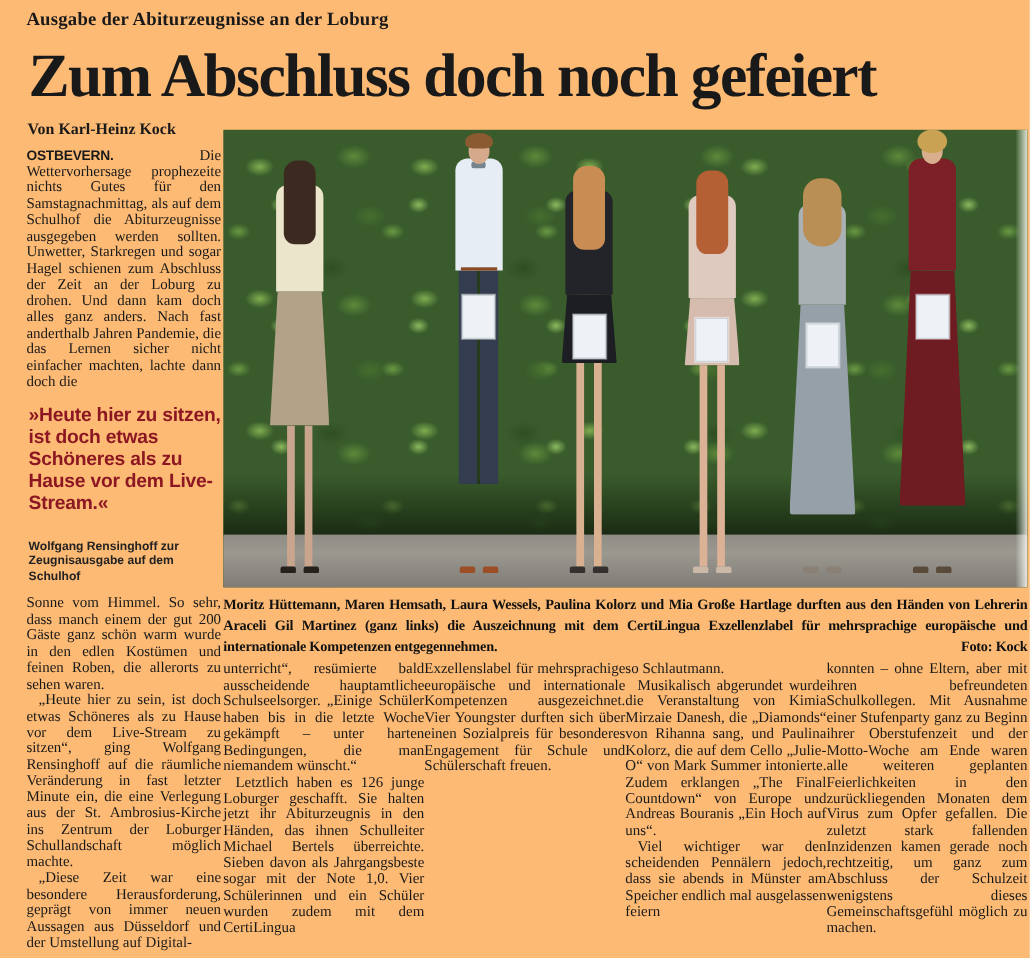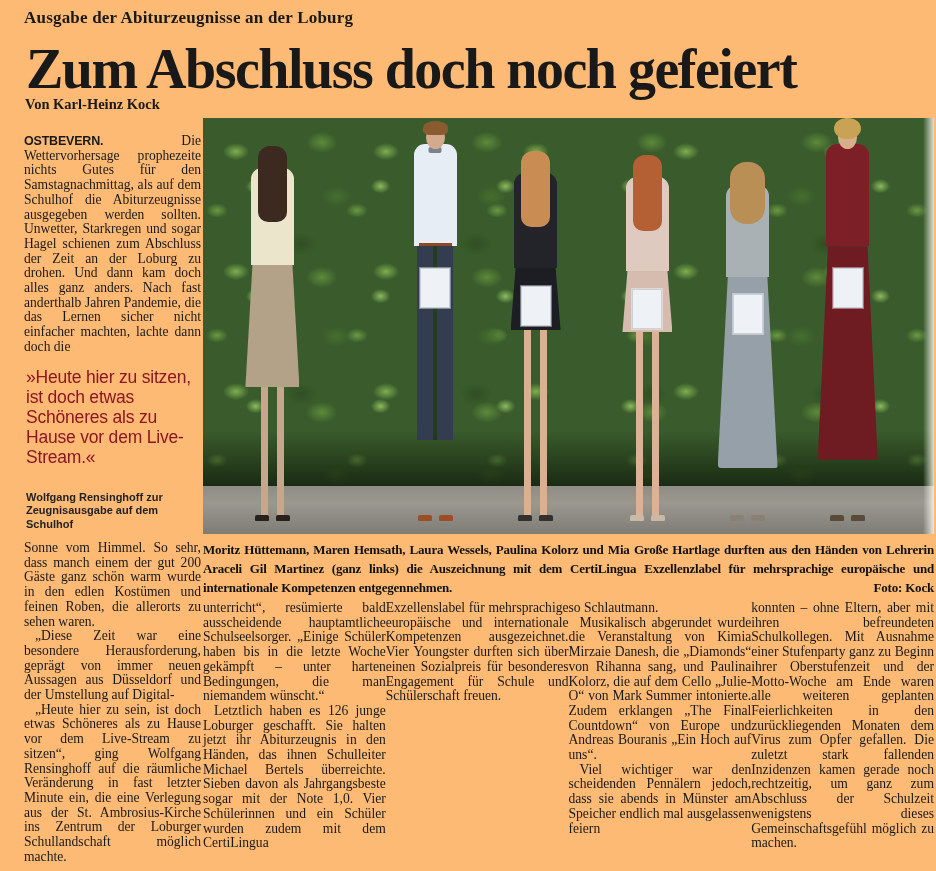--- a/index.html
+++ b/index.html
@@ -2,33 +2,33 @@
 <html lang="de"><head>
 <meta charset="utf-8">
 <style>
   html,body{margin:0;padding:0;background:#e8e8e4;}
   .page{position:relative;width:910px;height:871px;background:#fdba74;overflow:hidden;
         font-family:"Liberation Serif",serif;color:#191919;margin:0 auto;padding-left:40px;}
 
   
   .kicker{position:absolute;left:24px;top:8px;font-size:17px;font-weight:700;letter-spacing:.2px;}
   .headline{position:absolute;left:21px;top:32px;font-size:56px;font-weight:700;letter-spacing:-1.5px;white-space:nowrap;}
-  .byline{position:absolute;left:25px;top:96px;font-size:14.5px;font-weight:700;text-align:center;}
+  .byline{position:absolute;left:25px;top:110px;font-size:14.5px;font-weight:700;text-align:center;}
 
   
   .bodytext{font-size:13.6px;line-height:14.7px;text-align:justify;hyphens:auto;-webkit-hyphens:auto;}
   .bodytext p{margin:0;}
   .bodytext p.indent{text-indent:11px;}
   .lead-loc{font-family:"Liberation Sans",sans-serif;font-weight:700;font-size:12.5px;letter-spacing:-.2px;}
 
   .leftcol{position:absolute;left:24px;top:134px;width:177px;}
 
   
   .pullquote{margin:12px 0 10px 2px;font-family:"Liberation Sans",sans-serif;}
-  .pq-text{font-size:17.5px;line-height:20px;font-weight:400;color:#8c1722;letter-spacing:-.2px;text-align:left;}
+  .pq-text{font-size:17.5px;line-height:20px;font-weight:700;color:#8c1722;letter-spacing:-.2px;text-align:left;}
   .pq-attr{margin-top:24px;font-size:11px;line-height:13.5px;font-weight:700;color:#222;text-align:left;}
   .after-quote{margin-top:12px;}
 
   
   .photo{position:absolute;left:203px;top:118px;width:731px;height:416px;overflow:hidden;
          background-color:#3a5c2c;
          background-image:
            radial-gradient(20px 13px at 22% 28%,#7fae4f 0%,rgba(127,174,79,0) 65%),
            radial-gradient(24px 16px at 72% 18%,#5d8a3a 0%,rgba(93,138,58,0) 65%),
            radial-gradient(16px 12px at 42% 62%,#8cbb5e 0%,rgba(140,187,94,0) 60%),
@@ -90,22 +90,22 @@
 
   <div class="leftcol bodytext">
     <p><span class="lead-loc">OSTBEVERN.</span><span> Die Wettervorhersage prophezeite nichts Gutes für den Samstagnachmittag, als auf dem Schulhof die Abiturzeugnisse ausgegeben werden sollten. Unwetter, Starkregen und sogar Hagel schienen zum Abschluss der Zeit an der Loburg zu drohen. Und dann kam doch alles ganz anders. Nach fast anderthalb Jahren Pandemie, die das Lernen sicher nicht einfacher machten, lachte dann doch die</span></p>
 
     <div class="pullquote">
       <div class="pq-text" style="color: rgb(140, 23, 34);">»Heute hier zu sitzen, ist doch etwas Schöneres als zu Hause vor dem Live-Stream.«</div>
       <div class="pq-attr">Wolfgang Rensinghoff zur Zeugnisausgabe auf dem Schulhof</div>
     </div>
 
     <p class="after-quote">Sonne vom Himmel. So sehr, dass manch einem der gut 200 Gäste ganz schön warm wurde in den edlen Kostümen und feinen Roben, die allerorts zu sehen waren.</p>
+    <p class="indent">„Heute hier zu sein, ist doch etwas Schöneres als zu Hause vor dem Live-Stream zu sitzen“, ging Wolfgang Rensinghoff auf die räumliche Veränderung in fast letzter Minute ein, die eine Verlegung aus der St. Ambrosius-Kirche ins Zentrum der Loburger Schullandschaft möglich machte.</p>
     <p class="indent">„Diese Zeit war eine besondere Herausforderung, geprägt von immer neuen Aussagen aus Düsseldorf und der Umstellung auf Digital-</p>
-    <p class="indent">„Heute hier zu sein, ist doch etwas Schöneres als zu Hause vor dem Live-Stream zu sitzen“, ging Wolfgang Rensinghoff auf die räumliche Veränderung in fast letzter Minute ein, die eine Verlegung aus der St. Ambrosius-Kirche ins Zentrum der Loburger Schullandschaft möglich machte.</p>
   </div>
 
   <div class="photo">
     <div class="bush-shadow"></div>
     <div class="ground"></div>
     <div>
         <div class="person type-skirt hair-long" title="Lehrerin Araceli Gil Martinez (ganz links)" style="left: 9.5%; height: 89%; --skin: #caa58d; --hair: #3c2a20; --top: #eae5cb; --bottom: #b3a288; --shoe: #26211d;">
           <div class="head"></div>
           <div class="torso"></div>
           <div class="lower"></div>

